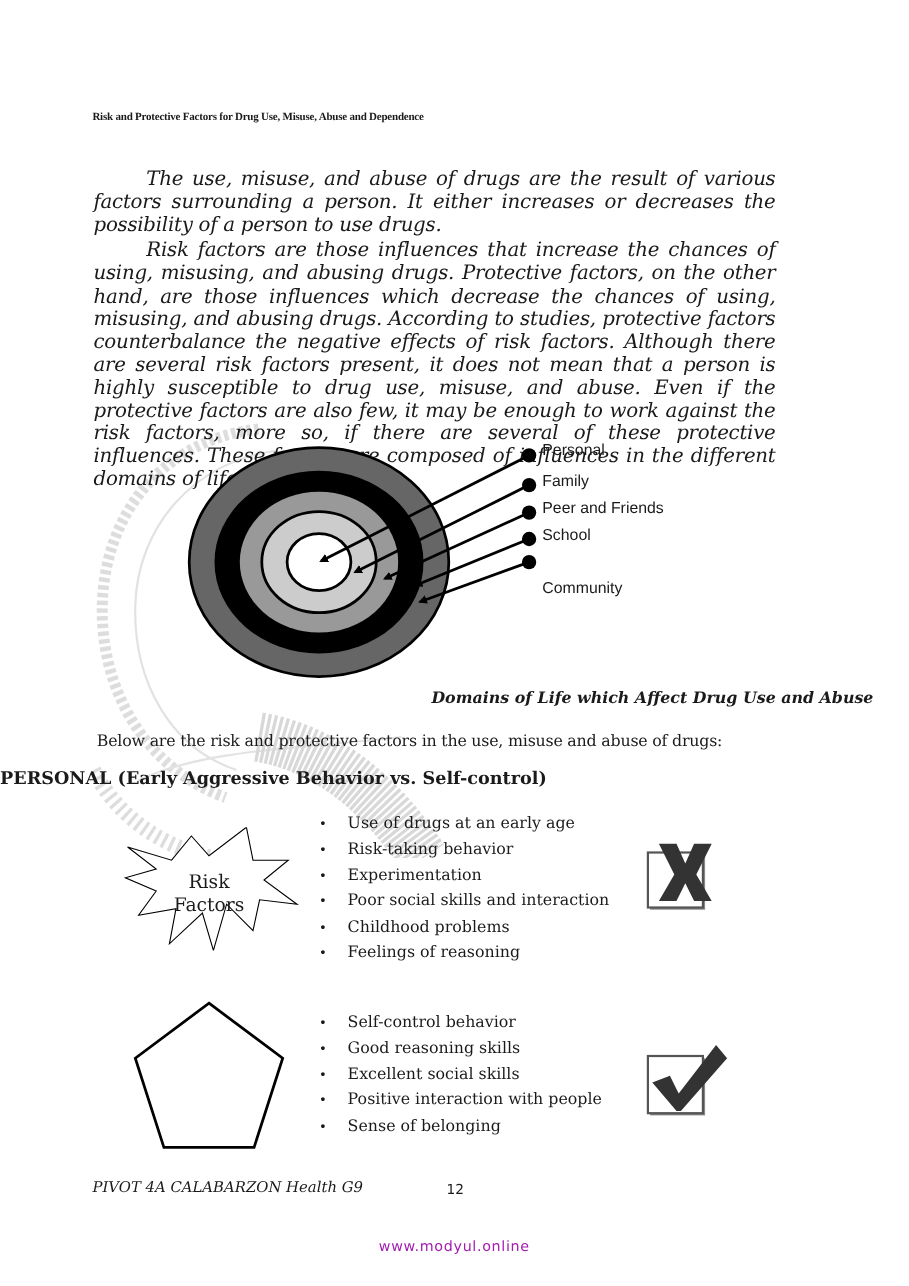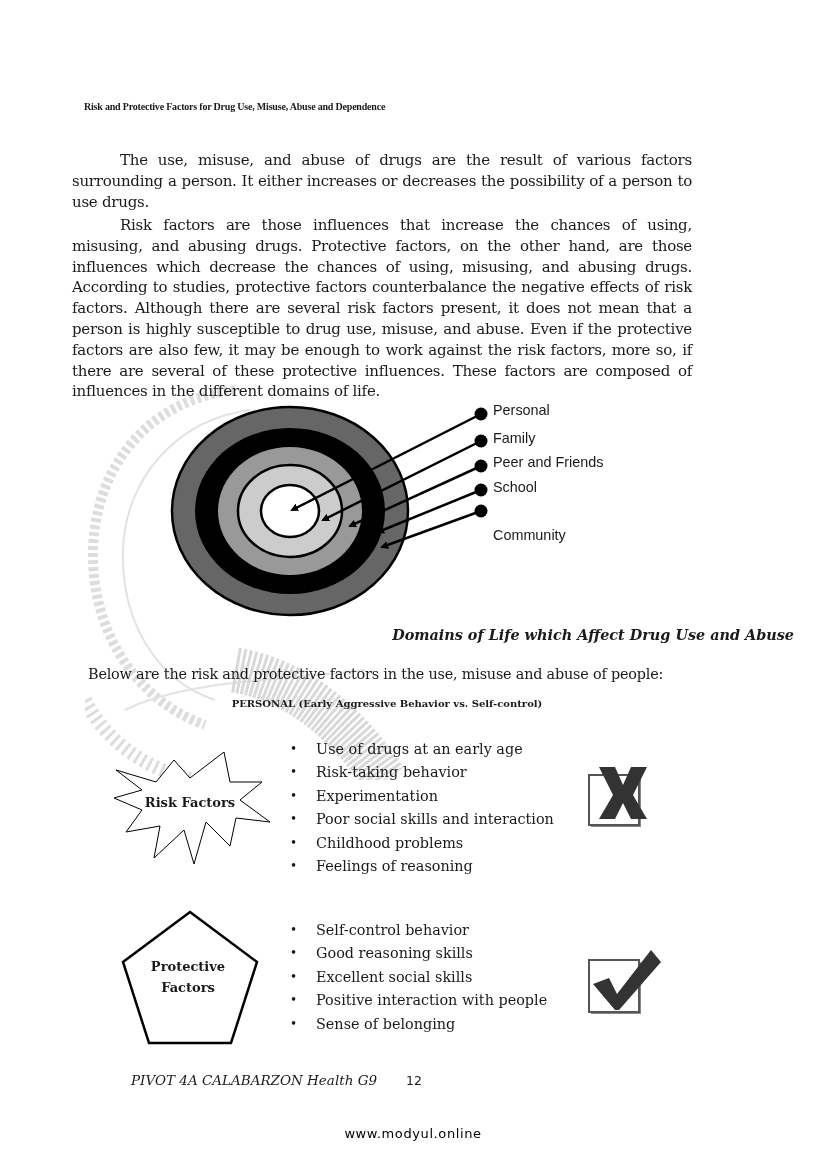--- a/index.html
+++ b/index.html
@@ -3,47 +3,47 @@
 <meta charset="utf-8">
 <style>
   html, body { margin: 0; padding: 0; background: #ffffff; }
   body { width: 826px; height: 1169px; position: relative; overflow: hidden; color: #1a1a1a; }
   .page { position: absolute; left: 0; top: 0; width: 826px; height: 1169px; }
 
   .watermark { position: absolute; left: 85px; top: 380px; width: 330px; height: 400px; opacity: 0.28; z-index: 0; }
 
   .heading { position: absolute; left: 84px; top: 101px; font-family: "Liberation Serif", serif; font-weight: bold; font-size: 10px; letter-spacing: -0.2px; z-index: 2; }
 
-  .para { position: absolute; left: 72px; width: 620px; font-family: "DejaVu Serif", serif; font-size: 15px; line-height: 20.8px; text-align: justify; text-indent: 48px; z-index: 2; letter-spacing: -0.25px; }
+  .para { position: absolute; left: 85px; width: 620px; font-family: "DejaVu Serif", serif; font-size: 18px; line-height: 20.8px; text-align: justify; text-indent: 48px; z-index: 2; letter-spacing: -0.25px; font-style: italic; }
   .p1 { top: 135px; }
   .p2 { top: 200px; }
 
   .diagram { position: absolute; left: 160px; top: 395px; width: 480px; height: 230px; z-index: 2; }
   .legend-label { position: absolute; left: 493px; font-family: Liberation Sans, sans-serif; font-size: 14.4px; z-index: 3; }
 
   .caption { position: absolute; left: 0; width: 794px; top: 626px; text-align: right; font-family: "DejaVu Serif", serif; font-weight: bold; font-style: italic; font-size: 14.4px; z-index: 2; }
 
   .intro { position: absolute; left: 88px; top: 666px; font-family: "DejaVu Serif", serif; font-size: 14.4px; z-index: 2; letter-spacing: -0.2px; }
 
-  .section-title { position: absolute; left: 0; width: 774px; top: 698px; text-align: center; font-family: "DejaVu Serif", serif; font-weight: bold; font-size: 10px; z-index: 2; }
+  .section-title { position: absolute; left: 0; width: 774px; top: 698px; text-align: left; font-family: "DejaVu Serif", serif; font-weight: bold; font-size: 16px; z-index: 2; }
 
   .shape { position: absolute; z-index: 2; }
-  .shape-label { position: absolute; font-family: "DejaVu Serif", serif; font-weight: bold; font-size: 13px; text-align: center; z-index: 3; line-height: 21px; }
+  .shape-label { position: absolute; font-family: "DejaVu Serif", serif; font-weight: normal; font-size: 17px; text-align: center; z-index: 3; line-height: 21px; }
 
   .factor-list { position: absolute; left: 290px; margin: 0; padding: 0; list-style: none; font-family: "DejaVu Serif", serif; font-size: 14.4px; z-index: 2; }
   .factor-list li { position: relative; padding-left: 26px; height: 23.4px; line-height: 23.4px; white-space: nowrap; }
   .factor-list li .bullet { position: absolute; left: 0; top: 0; font-size: 12px; }
   .risk-list { top: 738px; }
   .prot-list { top: 919px; }
 
   .mark-icon { position: absolute; z-index: 2; }
 
-  .footer { position: absolute; left: 84px; top: 1072px; font-family: "DejaVu Serif", serif; font-style: italic; font-size: 13.5px; z-index: 2; margin-left: 47px; }
+  .footer { position: absolute; left: 84px; top: 1072px; font-family: "DejaVu Serif", serif; font-style: italic; font-size: 13.5px; z-index: 2; }
   .page-num { position: absolute; left: 406px; top: 1073px; font-family: "DejaVu Sans", sans-serif; font-size: 12.5px; z-index: 2; }
-  .site { position: absolute; left: 0; width: 826px; top: 1126px; text-align: center; font-family: "DejaVu Sans", sans-serif; font-size: 13px; color: #000000; letter-spacing: 0.6px; z-index: 2; }
+  .site { position: absolute; left: 0; width: 826px; top: 1126px; text-align: center; font-family: "DejaVu Sans", sans-serif; font-size: 13px; color: #a21caf; letter-spacing: 0.6px; z-index: 2; }
 </style>
 </head>
 <body>
 
 <div class="page">
 
   <svg class="watermark" viewBox="0 0 330 400">
     <path d="M150 10 C 60 20, 10 90, 8 170 C 6 250, 50 320, 120 345" fill="none" stroke="#888" stroke-width="10" stroke-dasharray="4 3"></path>
     <path d="M165 30 C 90 40, 40 100, 38 170 C 36 240, 70 300, 130 320" fill="none" stroke="#999" stroke-width="2"></path>
     <path d="M40 330 C 100 300, 200 300, 280 290" fill="none" stroke="#999" stroke-width="2"></path>
@@ -84,21 +84,21 @@
   </svg>
 
   <div class="legend-label" style="top:402px">Personal</div>
   <div class="legend-label" style="top:430px">Family</div>
   <div class="legend-label" style="top:454px">Peer and Friends</div>
   <div class="legend-label" style="top:479px">School</div>
   <div class="legend-label" style="top:527px">Community</div>
 
   <div class="caption">Domains of Life which Affect Drug Use and Abuse</div>
 
-  <div class="intro">Below are the risk and protective factors in the use, misuse and abuse of people:</div>
+  <div class="intro">Below are the risk and protective factors in the use, misuse and abuse of drugs:</div>
 
   <div class="section-title">PERSONAL (Early Aggressive Behavior vs. Self-control)</div>
 
   <svg class="shape" style="left:112px; top:752px;" width="162" height="112" viewBox="0 0 162 112">
     <polygon points="4,18 44,30 62,8 78,26 112,0 118,30 150,30 128,48 158,70 124,66 118,94 94,70 82,112 72,78 42,106 48,74 14,80 30,58 2,46 30,38" fill="#ffffff" stroke="#000" stroke-width="1"></polygon>
   </svg>
   <div class="shape-label" style="left:140px; top:792px; width:100px;">Risk Factors</div>
 
   <ul class="factor-list risk-list">
     <li><span class="bullet">•</span><span>Use of drugs at an early age</span></li>
@@ -111,24 +111,20 @@
 
   <svg class="mark-icon" style="left:585px; top:763px;" width="66" height="68" viewBox="0 0 66 68">
     <rect x="6" y="14" width="50" height="50" fill="#888"></rect>
     <rect x="4" y="12" width="50" height="50" fill="#fff" stroke="#555" stroke-width="2"></rect>
     <path d="M14 4 L30 4 L38 22 L46 4 L62 4 L48 32 L62 56 L46 56 L38 40 L30 56 L14 56 L28 32 Z" fill="#333"></path>
   </svg>
 
   <svg class="shape" style="left:120px; top:910px;" width="140" height="136" viewBox="0 0 140 136">
     <polygon points="70,2 137,52 111,133 29,133 3,52" fill="#ffffff" stroke="#000" stroke-width="2.5"></polygon>
   </svg>
-  <div class="shape-label" style="left:130px; top:956px; width:116px;">
-    <div>Protective</div>
-    <div>Factors</div>
-  </div>
 
   <ul class="factor-list prot-list">
     <li><span class="bullet">•</span><span>Self-control behavior</span></li>
     <li><span class="bullet">•</span><span>Good reasoning skills</span></li>
     <li><span class="bullet">•</span><span>Excellent social skills</span></li>
     <li><span class="bullet">•</span><span>Positive interaction with people</span></li>
     <li><span class="bullet">•</span><span>Sense of belonging</span></li>
   </ul>
 
   <svg class="mark-icon" style="left:585px; top:948px;" width="80" height="70" viewBox="0 0 80 70">

